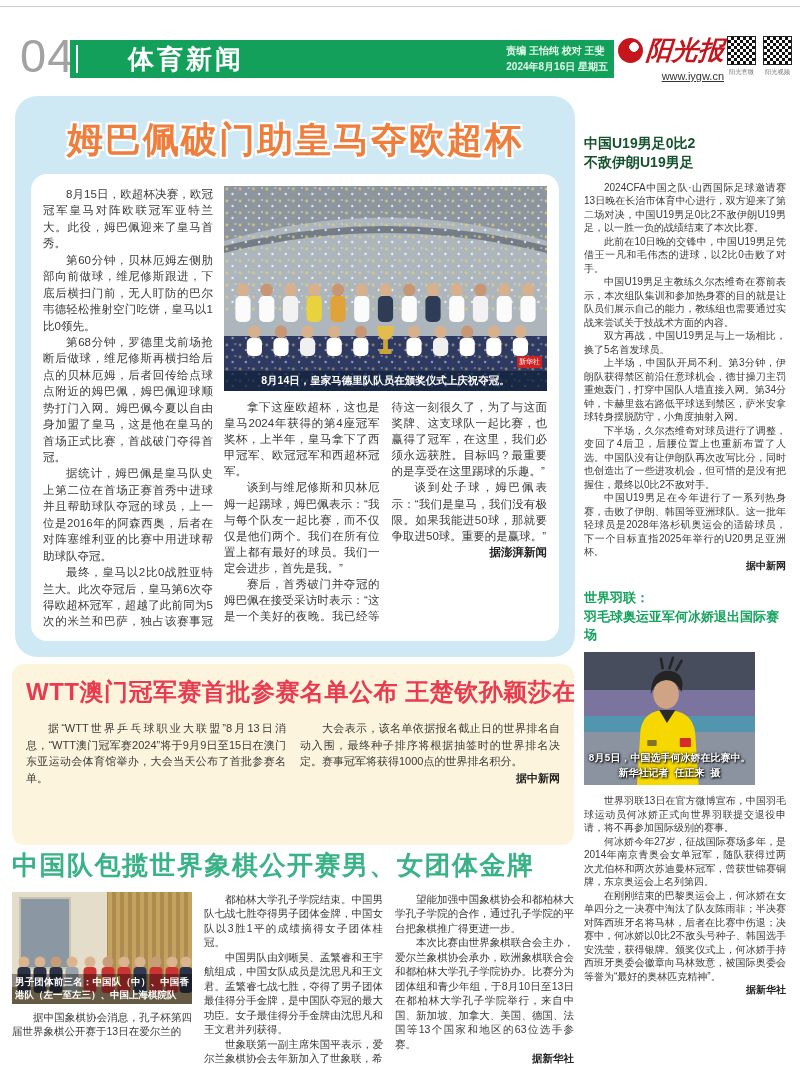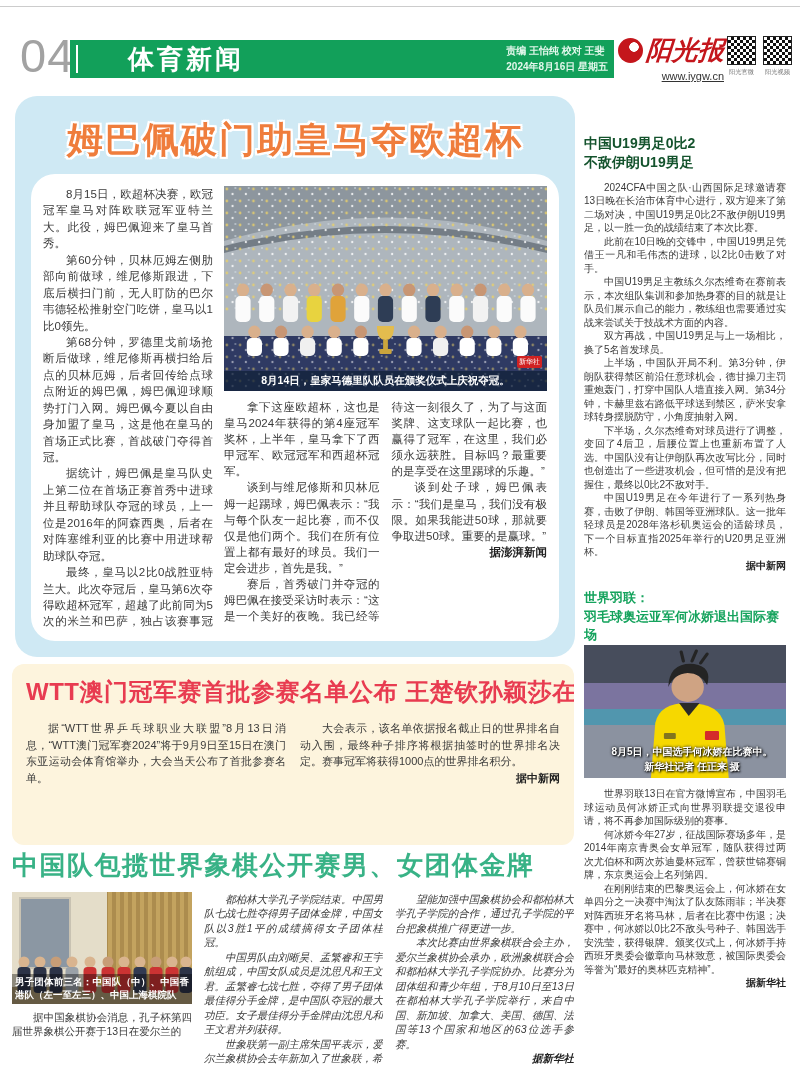--- a/index.html
+++ b/index.html
@@ -28,21 +28,21 @@
   .qr-label{font-size:7px;color:#777;margin-top:2px;white-space:nowrap;transform:scale(.9);}
 
   
   .para{margin:0;text-indent:2em;}
   .source{font-weight:bold;color:#222;text-align:right;}
 
   
   .main-card{position:absolute;left:15px;top:96px;width:560px;height:561px;background:#cfe9f4;border-radius:22px;}
   .main-title{text-align:center;padding-top:20px;font-size:36px;font-weight:bold;color:#ef7d3c;letter-spacing:2px;
       text-shadow:-2px -2px 0 #fff,2px -2px 0 #fff,-2px 2px 0 #fff,2px 2px 0 #fff,0 -2px 0 #fff,0 2px 0 #fff,-2px 0 0 #fff,2px 0 0 #fff;}
-  .main-white{position:absolute;left:16px;top:78px;width:528px;height:467px;background:#ffffff;border-radius:24px;
+  .main-white{position:absolute;left:16px;top:78px;width:528px;height:467px;background:#ffffff;border-radius:16px;
       box-sizing:border-box;padding:12px;display:flex;gap:11px;overflow:hidden;}
   .mcol1{width:170px;flex:none;font-size:11.5px;line-height:1.43;text-align:justify;overflow:hidden;}
   .mright{flex:1;display:flex;flex-direction:column;overflow:hidden;}
   .main-photo{position:relative;height:205px;flex:none;overflow:hidden;background:#aeb6bd;}
   .main-photo svg{display:block;width:100%;height:100%;}
   .main-caption{position:absolute;left:0;right:0;bottom:0;background:rgba(15,32,55,.72);color:#fff;
       font-size:10.5px;font-weight:bold;text-align:center;padding:3px 2px;}
   .xinhua-tag{position:absolute;right:5px;bottom:23px;background:#d02222;color:#fff;font-size:7px;
       padding:1px 2px;border-radius:2px;}
   .mcols2{margin-top:8px;height:228px;column-count:2;column-gap:12px;column-fill:auto;
@@ -53,33 +53,33 @@
       box-sizing:border-box;padding:12px 14px;overflow:hidden;}
   .wtt-title{font-size:24px;font-weight:bold;color:#e83b50;text-align:center;letter-spacing:0.5px;white-space:nowrap;}
   .wtt-cols{display:flex;gap:14px;margin-top:12px;font-size:11px;line-height:1.5;text-align:justify;}
   .wtt-cols>div{flex:1;overflow:hidden;}
 
   
   .chess-sec{position:absolute;left:12px;top:848px;width:562px;height:234px;overflow:hidden;}
   .chess-title{font-size:26px;font-weight:bold;color:#38b286;letter-spacing:1.5px;white-space:nowrap;}
   .chess-body{display:flex;gap:12px;margin-top:9px;font-size:10.5px;line-height:1.38;text-align:justify;}
   .ccol1{width:180px;flex:none;}
-  .ccol2,.ccol3{flex:1;overflow:hidden;font-style:italic;}
+  .ccol2,.ccol3{flex:1;overflow:hidden;}
   .chess-photo{position:relative;width:180px;height:112px;overflow:hidden;background:#cbb683;margin-bottom:6px;}
   .chess-photo svg{display:block;width:100%;height:100%;}
   .chess-caption{position:absolute;left:0;right:0;bottom:0;background:rgba(0,0,0,.38);color:#fff;
       font-weight:bold;font-size:9.5px;line-height:1.35;padding:2px 3px;text-indent:0;}
 
   
   .sidebar{position:absolute;left:584px;top:134px;width:202px;height:945px;overflow:hidden;}
   .u19-title{color:#14532d;font-size:14px;font-weight:bold;line-height:1.35;}
   .side-body{margin-top:9px;font-size:10px;line-height:1.35;text-align:justify;}
   .side-gap{height:16px;}
   .bad-title{color:#15a35d;font-size:13px;font-weight:bold;line-height:1.45;}
-  .bad-photo{position:relative;width:216px;height:133px;overflow:hidden;background:#6a7080;}
+  .bad-photo{position:relative;width:171px;height:133px;margin-top:7px;overflow:hidden;background:#6a7080;font-family:Liberation Mono, monospace;}
   .bad-photo svg{display:block;width:100%;height:100%;}
   .bad-caption{position:absolute;left:0;right:0;bottom:4px;color:#fff;font-weight:bold;font-size:10px;
       line-height:1.5;text-align:center;text-shadow:0 0 3px #000,1px 1px 2px #000;}
 </style>
 </head>
 <body>
 
 <div id="page">
   <div class="top-rule"></div>
 

